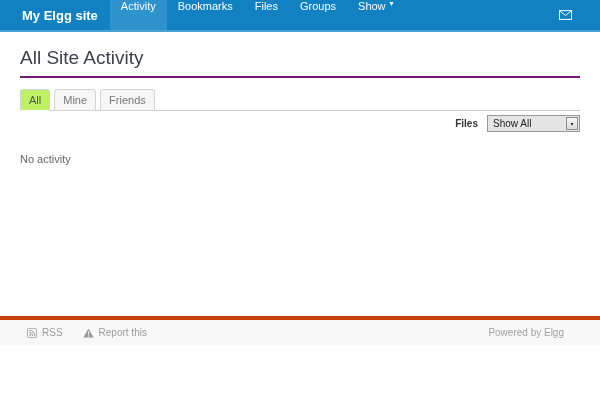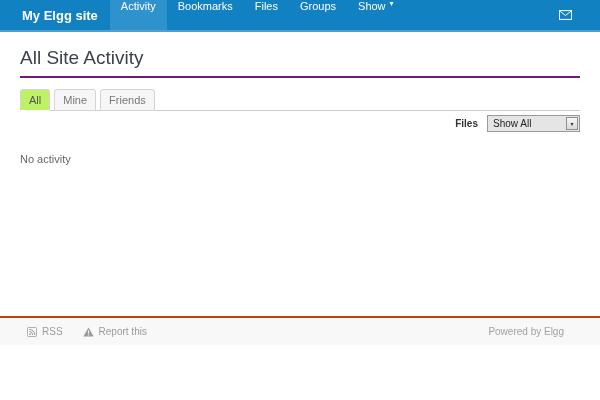--- a/index.html
+++ b/index.html
@@ -79,21 +79,21 @@
     background:linear-gradient(#f7f7f7,#dadada);
     border:1px solid #8f8f8f;
     display:flex;align-items:center;justify-content:center;
     font-size:6px;color:#333;line-height:1;
   }
   .empty-message{margin-top:21px;font-size:11px;color:#666;}
 
   
   .footer{
     position:absolute;left:0;top:316px;width:600px;height:29px;
-    box-sizing:border-box;background:#f8f8f8;border-top:2px solid #c2410c;
+    box-sizing:border-box;background:#f8f8f8;border-top:4px solid #c2410c;
     display:flex;align-items:center;
     padding:0 36px 0 27px;
   }
   .footer-link{
     display:flex;align-items:center;gap:5px;
     font-size:10px;color:#9b9b9b;margin-right:20px;cursor:pointer;white-space:nowrap;
   }
   .powered{margin-left:auto;font-size:10px;color:#a2a2a2;cursor:pointer;white-space:nowrap;}
   .fi{display:flex;}
 </style>

